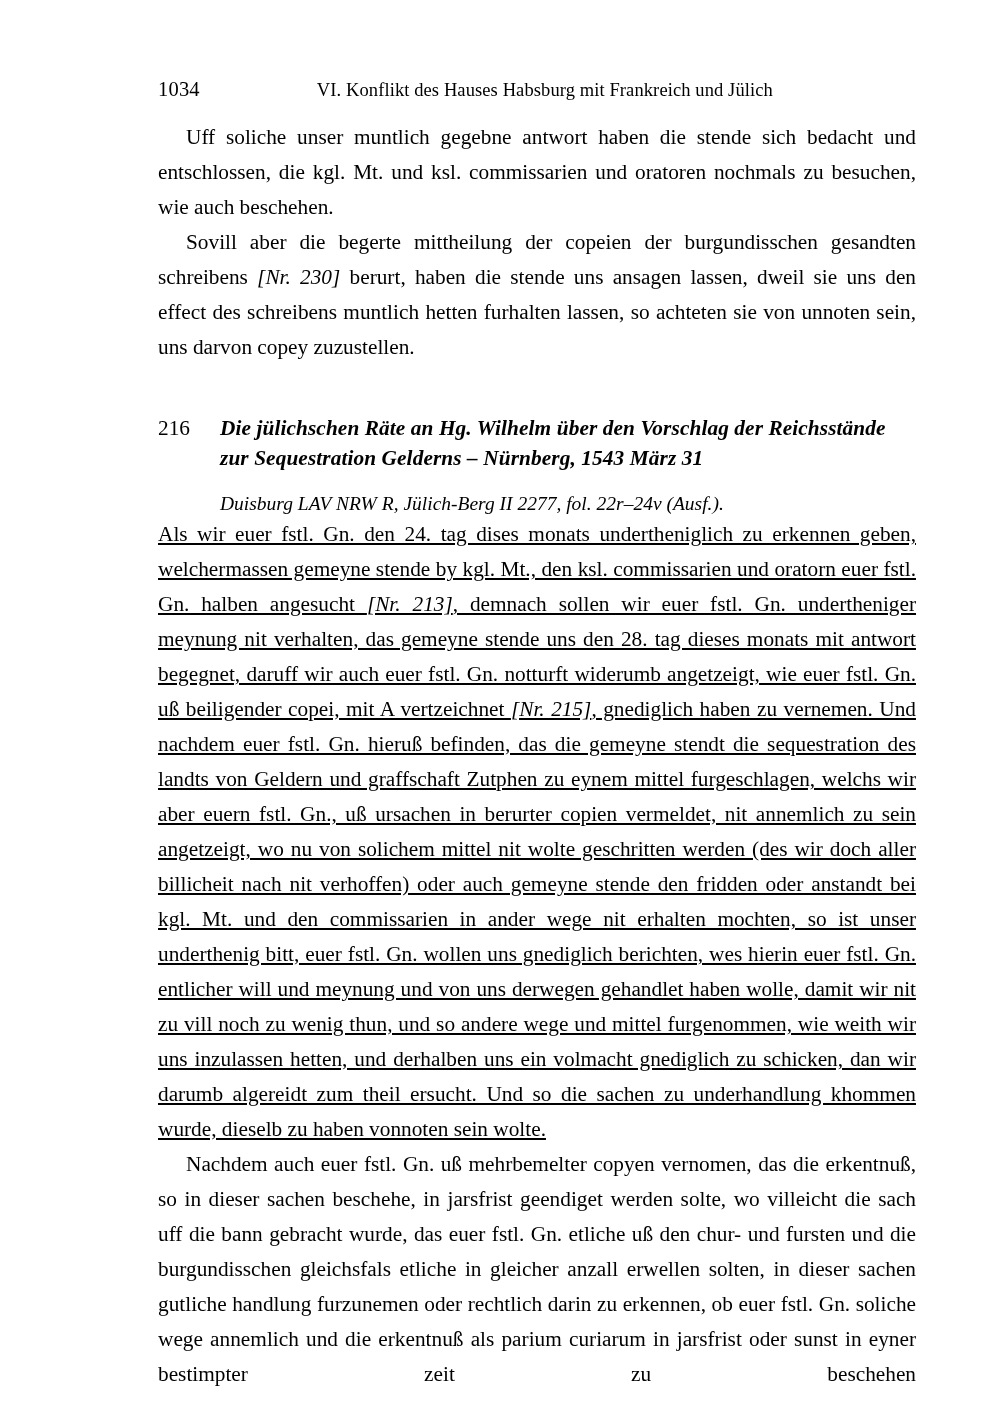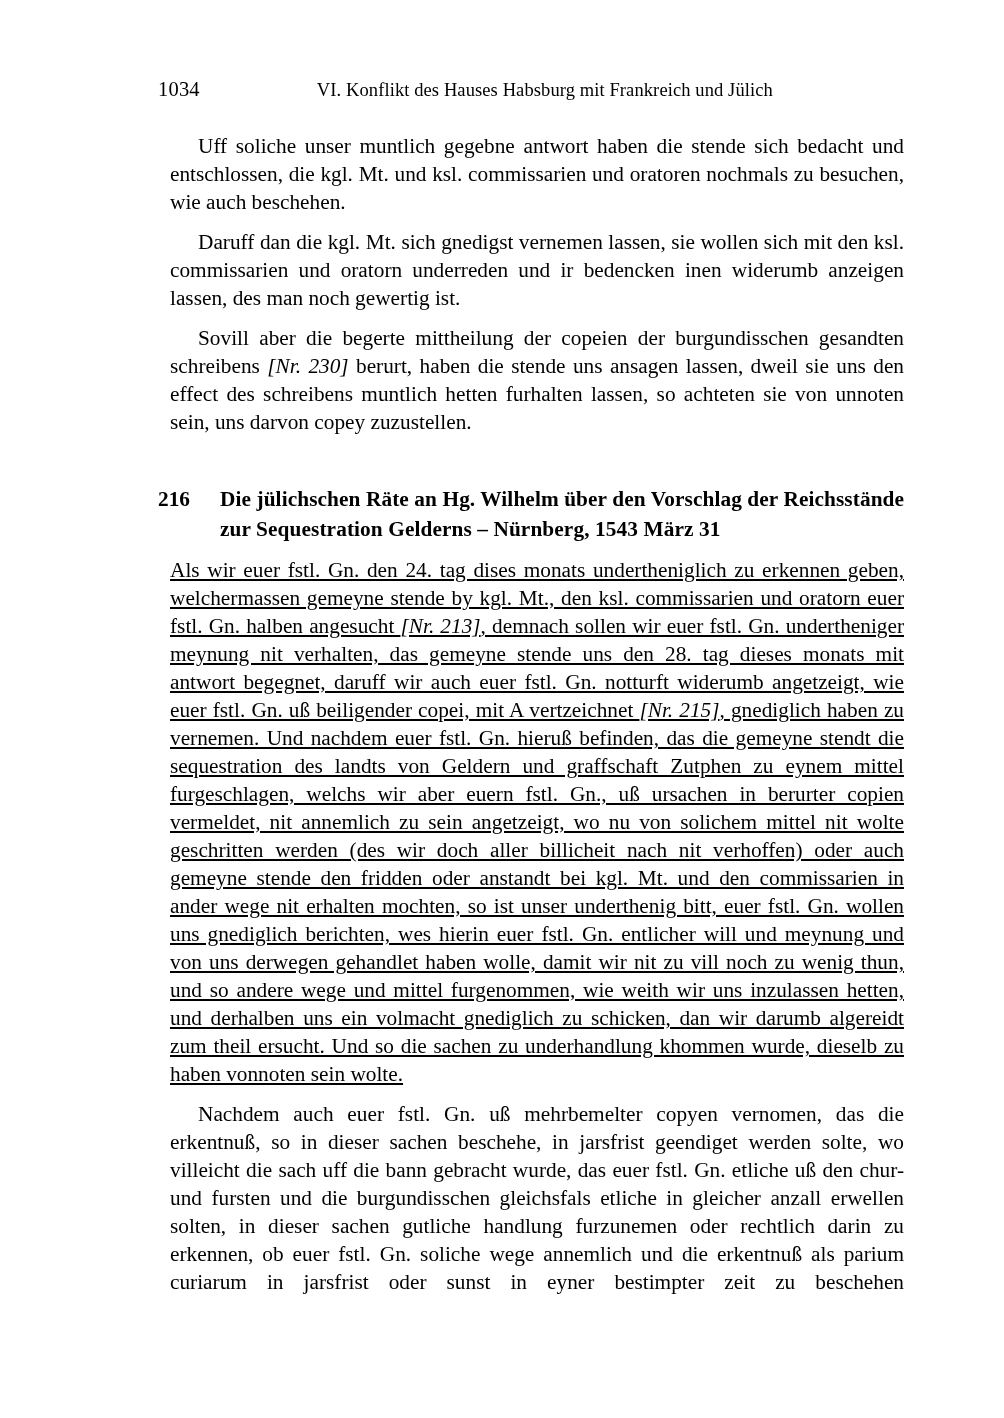--- a/index.html
+++ b/index.html
@@ -46,23 +46,23 @@
 
   
   .content {
     position: absolute;
     left: 158px;
     top: 120px;
     width: 758px;
   }
 
   p.para {
-    margin: 12px;
+    margin: 0;
     font-size: 21.3px;
-    line-height: 28px;
+    line-height: 35px;
     text-align: justify;
     text-justify: inter-word;
     text-indent: 28px;
     hyphens: none;
     -webkit-hyphens: none;
   }
   p.para.noindent {
     text-indent: 0;
     text-decoration: underline;
   }
@@ -81,26 +81,27 @@
     margin-top: 48px;
     margin-bottom: 0;
     padding-left: 62px;
     min-height: 60px;
   }
   .section-num {
     position: absolute;
     left: 0;
     top: 0;
     font-size: 21.3px;
-    font-weight: bold;
+    font-weight: normal;
     line-height: 30px;
   }
   .section-title {
     font-size: 21.3px;
     font-weight: bold;
+    font-style: italic;
     line-height: 30px;
     letter-spacing: 0.1px;
   }
 
   .source-line {
     margin-top: 18px;
     padding-left: 62px;
     font-size: 19.5px;
     font-style: italic;
     line-height: 26px;
@@ -117,28 +118,28 @@
 
   <div class="running-head">
     <span class="folio">1034</span>
     <span class="head-title">VI. Konflikt des Hauses Habsburg mit Frankreich und Jülich</span>
   </div>
 
   <div class="content">
 
     <p class="para">Uff soliche unser muntlich gegebne antwort haben die stende sich bedacht und entschlossen, die kgl. Mt. und ksl. commissarien und oratoren nochmals zu besuchen, wie auch beschehen.</p>
 
-    <p class="para">Daruff dan die kgl. Mt. sich gnedigst vernemen lassen, sie wollen sich mit den ksl. commissarien und oratorn underreden und ir bedencken inen widerumb anzeigen lassen, des man noch gewertig ist.</p>
 
     <p class="para"><span>Sovill aber die begerte mittheilung der copeien der burgundisschen gesandten schreibens </span><span class="ref">[Nr. 230]</span><span> berurt, haben die stende uns ansagen lassen, dweil sie uns den effect des schreibens muntlich hetten furhalten lassen, so achteten sie von unnoten sein, uns darvon copey zuzustellen.</span></p>
 
     <div class="section-head">
       <span class="section-num">216</span>
       <span class="section-title">Die jülichschen Räte an Hg. Wilhelm über den Vorschlag der Reichsstände zur Sequestration Gelderns – Nürnberg, 1543 März 31</span>
     </div>
 
+    <div class="source-line">Duisburg LAV NRW R, Jülich-Berg II 2277, fol. 22r–24v (Ausf.).</div>
 
     <p class="para noindent body-start"><span>Als wir euer fstl. Gn. den 24. tag dises monats underthenig​lich zu erkennen geben, welchermassen gemeyne stende by kgl. Mt., den ksl. commissarien und oratorn euer fstl. Gn. halben angesucht </span><span class="ref">[Nr. 213]</span><span>, demnach sollen wir euer fstl. Gn. undertheniger meynung nit verhalten, das gemeyne stende uns den 28. tag dieses monats mit antwort begegnet, daruff wir auch euer fstl. Gn. notturft widerumb angetzeigt, wie euer fstl. Gn. uß beiligender copei, mit A vertzeichnet </span><span class="ref">[Nr. 215]</span><span>, gnediglich haben zu vernemen. Und nachdem euer fstl. Gn. hieruß befinden, das die gemeyne stendt die sequestration des landts von Geldern und graffschaft Zutphen zu eynem mittel furgeschlagen, welchs wir aber euern fstl. Gn., uß ursachen in berurter copien vermeldet, nit annemlich zu sein angetzeigt, wo nu von solichem mittel nit wolte geschritten werden (des wir doch aller billicheit nach nit verhoffen) oder auch gemeyne stende den fridden oder anstandt bei kgl. Mt. und den commissarien in ander wege nit erhalten mochten, so ist unser underthenig bitt, euer fstl. Gn. wollen uns gnediglich berichten, wes hierin euer fstl. Gn. entlicher will und meynung und von uns derwegen gehandlet haben wolle, damit wir nit zu vill noch zu wenig thun, und so andere wege und mittel furgenommen, wie weith wir uns inzulassen hetten, und derhalben uns ein volmacht gnediglich zu schicken, dan wir darumb algereidt zum theil ersucht. Und so die sachen zu underhandlung khommen wurde, dieselb zu haben vonnoten sein wolte.</span></p>
 
     <p class="para full-justify">Nachdem auch euer fstl. Gn. uß mehrbemelter copyen vernomen, das die erkentnuß, so in dieser sachen beschehe, in jarsfrist geendiget werden solte, wo villeicht die sach uff die bann gebracht wurde, das euer fstl. Gn. etliche uß den chur- und fursten und die burgundisschen gleichsfals etliche in gleicher anzall erwellen solten, in dieser sachen gutliche handlung furzunemen oder rechtlich darin zu erkennen, ob euer fstl. Gn. soliche wege annemlich und die erkentnuß als parium curiarum in jarsfrist oder sunst in eyner bestimpter zeit zu beschehen</p>
 
   </div>
 </div>
 
 </body></html>

